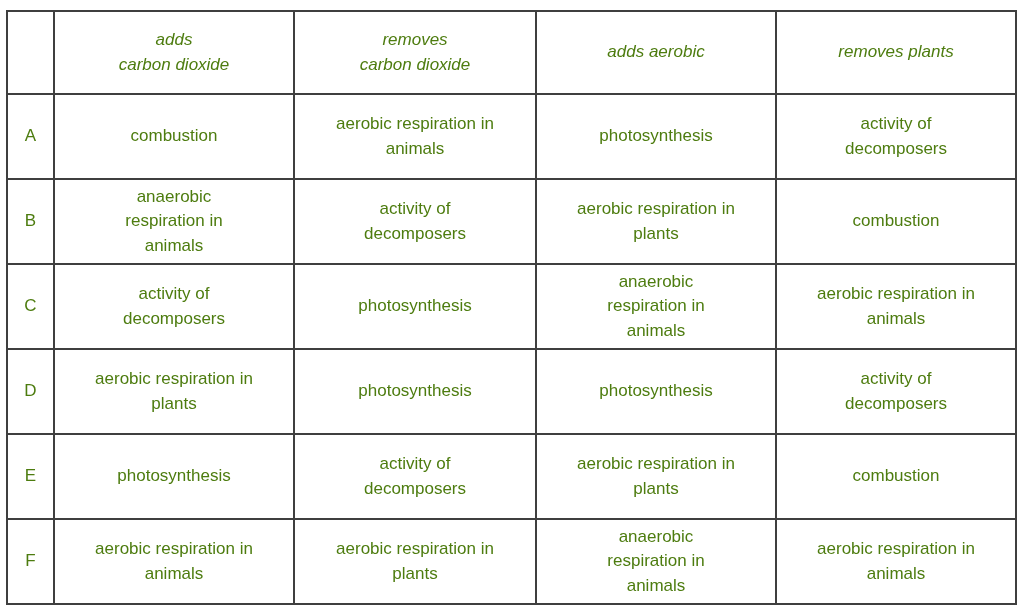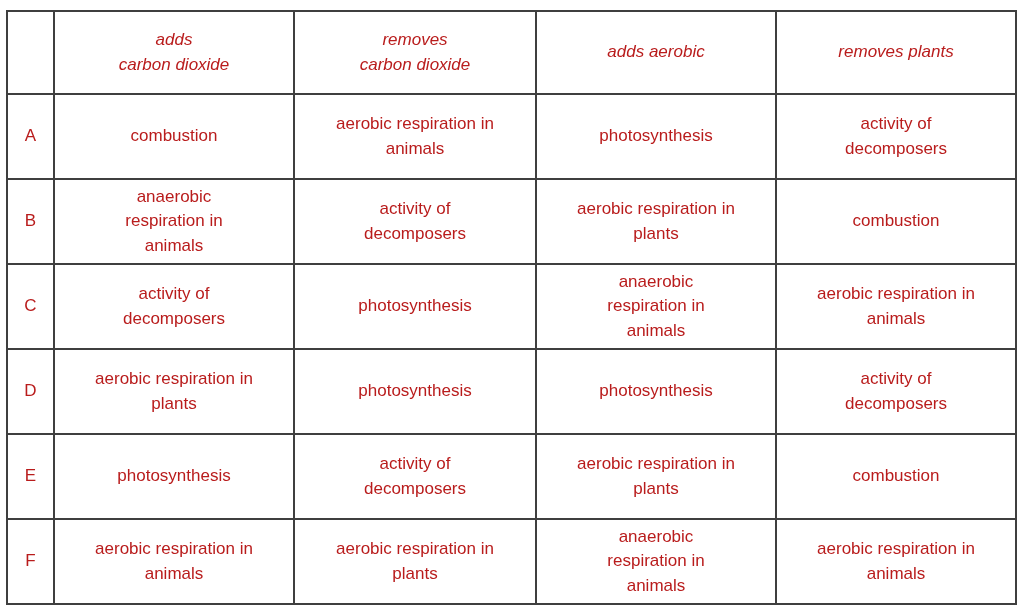--- a/index.html
+++ b/index.html
@@ -1,18 +1,18 @@
 <!DOCTYPE html>
 <html><head>
 <meta charset="utf-8">
 <style>
   html, body { margin: 0; padding: 0; background: #ffffff; }
   .page {
     width: 1024px; height: 615px; background: #ffffff; position: relative;
-    font-family: "Liberation Sans", sans-serif; color: #b91c1c; overflow: hidden;
+    font-family: "Liberation Sans", sans-serif; color: #4d7c0f; overflow: hidden;
   }
   table.answer {
     border-collapse: collapse; table-layout: fixed;
     position: absolute; left: 6px; top: 10px; width: 1009px;
   }
   table.answer th, table.answer td {
     border: 2px solid #3f3f3f;
     text-align: center; vertical-align: middle;
     padding: 2px 4px;
     font-size: 17px; line-height: 1.45;

